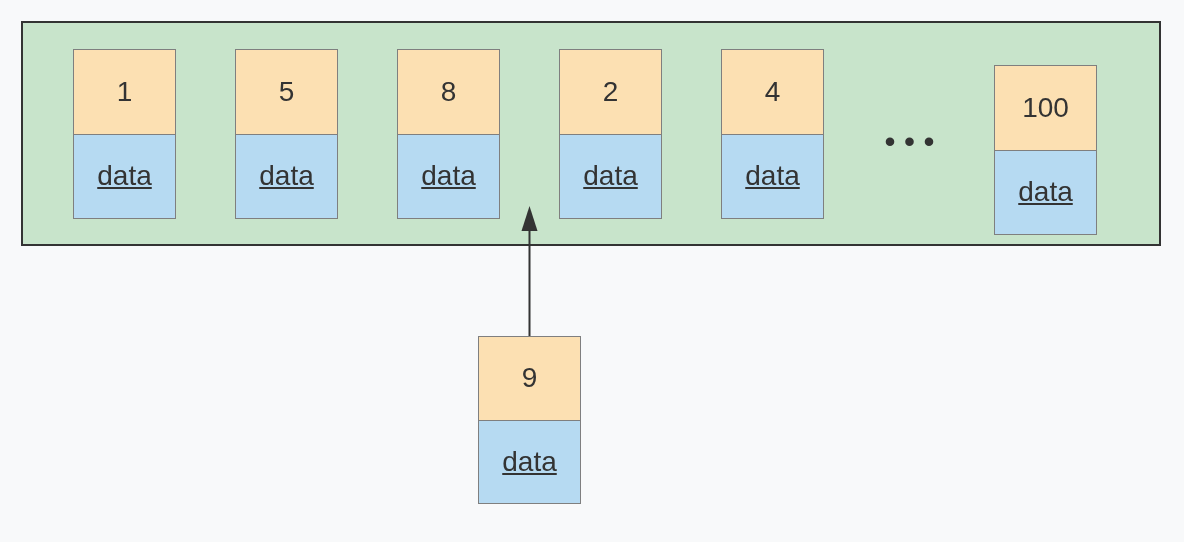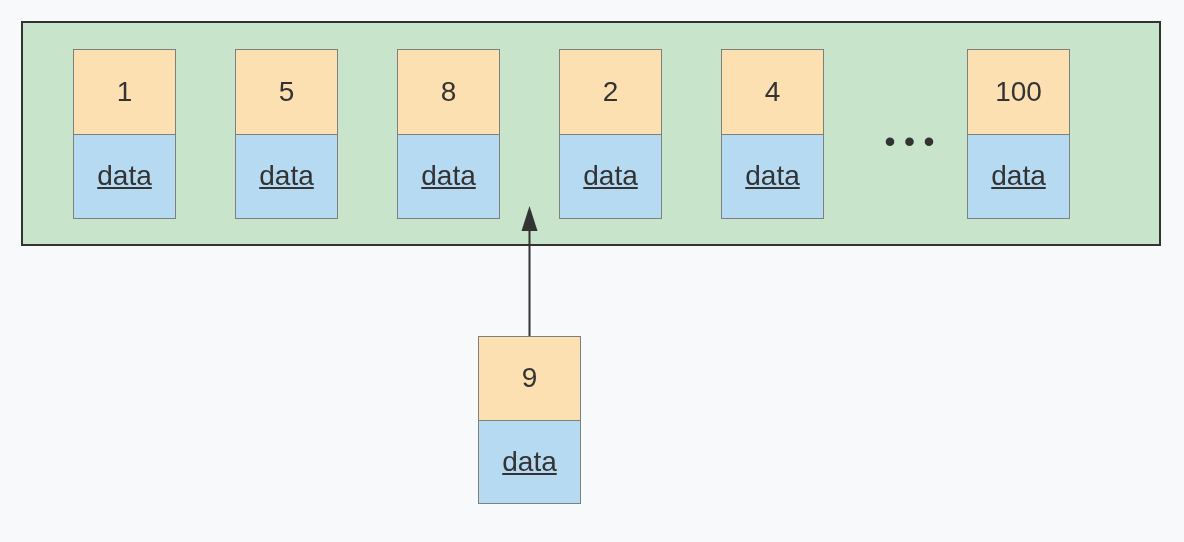--- a/index.html
+++ b/index.html
@@ -45,21 +45,21 @@
     background: var(--data-fill, #b6daf2);
     text-decoration: underline;
   }
   
   .container-box .node { top: 26px; }
   .pos-0 { left: 50px; }
   .pos-1 { left: 212px; }
   .pos-2 { left: 374px; }
   .pos-3 { left: 536px; }
   .pos-4 { left: 698px; }
-  .pos-5 { left: 944px; }
+  .pos-5 { left: 971px; margin-top: 16px; }
   .ellipsis {
     position: absolute;
     left: 891px; top: 122px;
     transform: translate(-50%, -58%);
     font-size: 30px;
     font-weight: bold;
     letter-spacing: 9px;
     color: var(--text-color, #333333);
     white-space: nowrap;
   }

